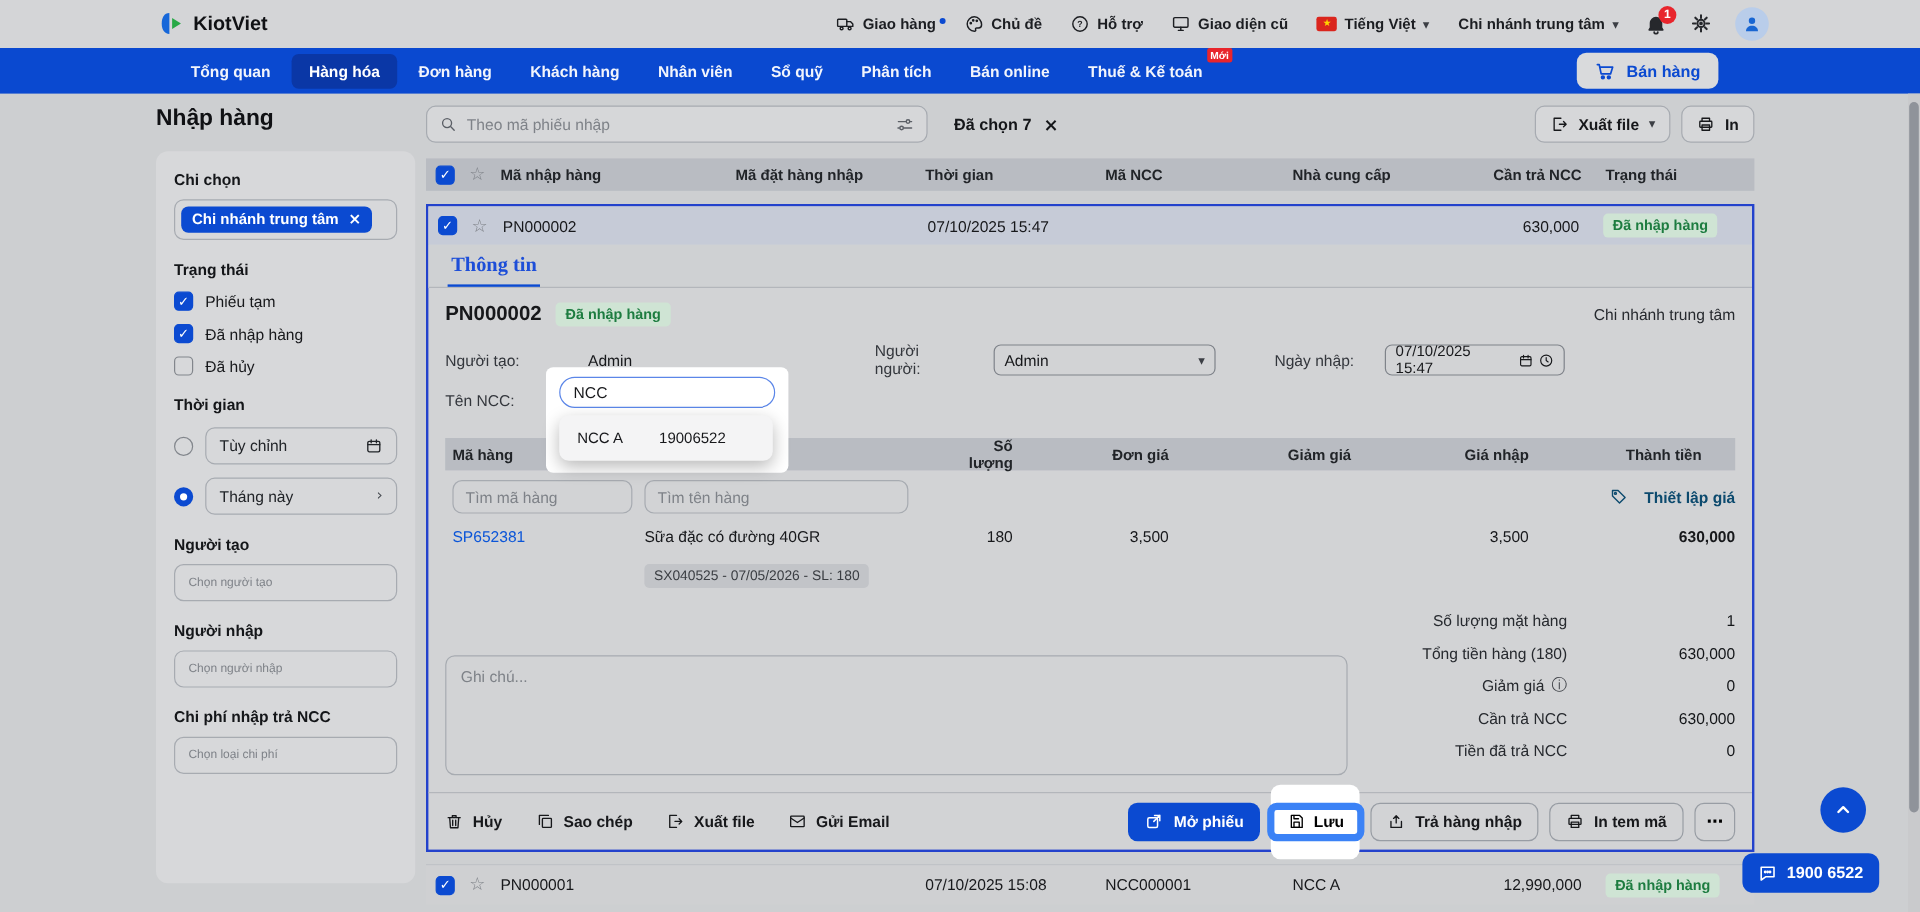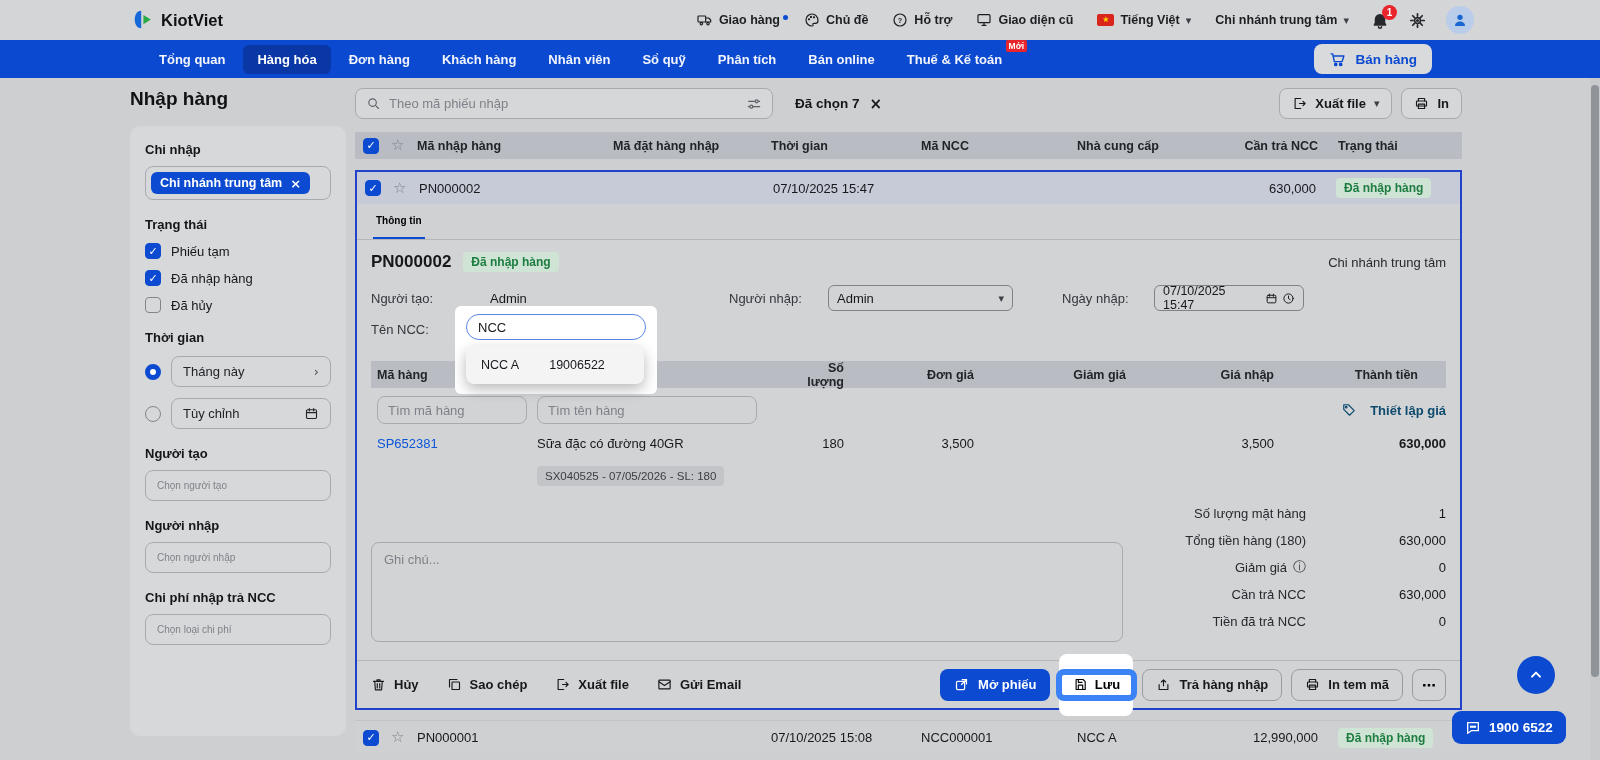--- a/index.html
+++ b/index.html
@@ -62,21 +62,21 @@
 .amt { text-align:right; padding-right:12px; }
 .st-col { padding-left:8px; }
 .star { color:#7e8288; font-size:15px; line-height:1; }
 .cell { font-size:13px; }
 
 .status-badge { background:#cfe4d4; color:#1d7c40; font-size:12px; font-weight:600; padding:3px 8px; border-radius:4px; display:inline-block; white-space:nowrap; }
 
 .panel { position:relative; margin-top:11px; border:2px solid #2342cc; background:#d2d3d5; height:540px; }
 .row-sel { height:32px; background:#c6cbd7; }
 .tabbar { height:36px; background:#cfd1d3; border-bottom:1px solid #b3b6bb; display:flex; padding:0 16px; }
-.tab { color:#000000; font-size:10px; font-weight:600; display:flex; align-items:center; border-bottom:2px solid #0b4ad1; padding:0 3px; }
+.tab { color:#1d4ed8; font-size:17px; font-weight:600; display:flex; align-items:center; border-bottom:2px solid #0b4ad1; padding:0 3px;font-family:Liberation Serif, serif; }
 
 .detail { padding:12px 14px 0; }
 .d-head { display:flex; align-items:center; gap:12px; }
 .d-code { font-size:17px; font-weight:bold; }
 .d-branch { margin-left:auto; font-size:13px; color:#26292e; }
 .d-fields { display:flex; align-items:center; margin-top:13px; font-size:13px; color:#33363c;gap:24px; }
 .w-lbl1 { width:95px; }
 .w-val1 { width:215px; color:#17181b; }
 .w-lbl2 { width:75px; }
 .w-lbl3 { width:68px; margin-left:25px; }
@@ -226,21 +226,21 @@
         <circle cx="9.5" cy="19" r="1.6" fill="currentColor"></circle>
         <circle cx="16.5" cy="19" r="1.6" fill="currentColor"></circle>
       </svg>
     <span>Bán hàng</span>
   </button>
 </div>
 
 <div class="sidebar">
   <div class="page-title">Nhập hàng</div>
   <div class="filter-card">
-    <div class="f-label first">Chi nhập</div>
+    <div class="f-label first">Chi chọn</div>
     <div class="branch-box">
       <span class="chip-blue">
         <span>Chi nhánh trung tâm</span>
         <span class="chip-x uni">×</span>
       </span>
     </div>
 
     <div class="f-label">Trạng thái</div>
     <div class="chk-row">
       <span class="chk checked">
@@ -254,34 +254,34 @@
         </span>
       <span>Đã nhập hàng</span>
     </div>
     <div class="chk-row">
       <span class="chk"></span>
       <span>Đã hủy</span>
     </div>
 
     <div class="f-label">Thời gian</div>
     <div class="radio-row">
+      <span class="radio"></span>
+      <span class="sel-box">
+        <span>Tùy chỉnh</span>
+        <svg class="ic" width="15" height="15" viewBox="0 0 24 24">
+            <rect x="4" y="6" width="16" height="14" rx="2"></rect>
+            <path d="M4 10.5h16M8.5 4v4M15.5 4v4"></path>
+          </svg>
+      </span>
+    </div>
+    <div class="radio-row">
       <span class="radio sel"></span>
       <span class="sel-box">
         <span>Tháng này</span>
         <span class="uni" style="color:#4a4e54">›</span>
-      </span>
-    </div>
-    <div class="radio-row">
-      <span class="radio"></span>
-      <span class="sel-box">
-        <span>Tùy chỉnh</span>
-        <svg class="ic" width="15" height="15" viewBox="0 0 24 24">
-            <rect x="4" y="6" width="16" height="14" rx="2"></rect>
-            <path d="M4 10.5h16M8.5 4v4M15.5 4v4"></path>
-          </svg>
       </span>
     </div>
 
     <div class="f-label">Người tạo</div>
     <input class="s-input" placeholder="Chọn người tạo" style="">
 
     <div class="f-label">Người nhập</div>
     <input class="s-input" placeholder="Chọn người nhập" style="">
 
     <div class="f-label">Chi phí nhập trả NCC</div>
@@ -364,21 +364,21 @@
     <div class="detail">
       <div class="d-head">
         <span class="d-code">PN000002</span>
         <span class="status-badge">Đã nhập hàng</span>
         <span class="d-branch">Chi nhánh trung tâm</span>
       </div>
 
       <div class="d-fields">
         <span class="w-lbl1">Người tạo:</span>
         <span class="w-val1">Admin</span>
-        <span class="w-lbl2">Người nhập:</span>
+        <span class="w-lbl2">Người người:</span>
         <span class="fld select">
           <span>Admin</span>
           <span class="uni caret">▾</span>
         </span>
         <span class="w-lbl3">Ngày nhập:</span>
         <span class="fld date">
           <span>07/10/2025 15:47</span>
           <span style="display:flex;gap:4px;align-items:center">
             <svg class="ic" width="13" height="13" viewBox="0 0 24 24">
                 <rect x="4" y="6" width="16" height="14" rx="2"></rect>

